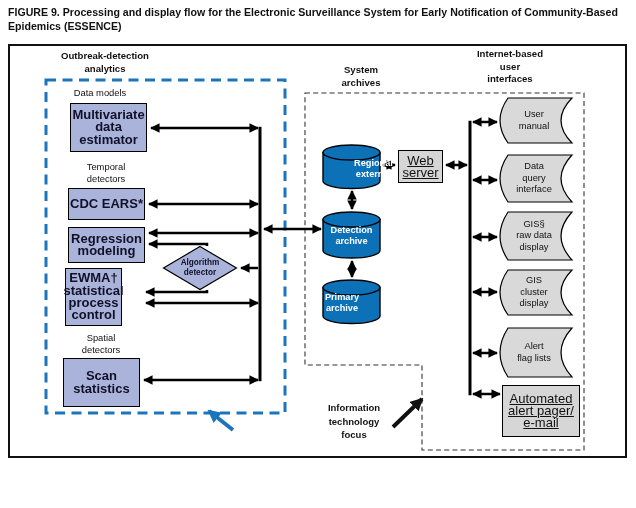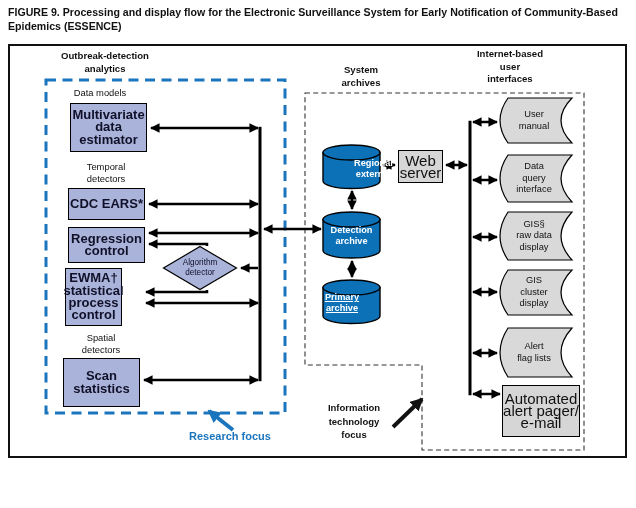--- a/index.html
+++ b/index.html
@@ -22,33 +22,33 @@
   .seclbl{font-size:9.6px;font-weight:bold;line-height:12.5px;color:#111;}
   .grplbl{font-size:9.4px;font-weight:normal;line-height:12.2px;color:#111;}
   .nodebox{
     background:#aab3da;border:1.2px solid #000;box-sizing:border-box;
     display:flex;align-items:center;justify-content:center;
     font-size:13px;font-weight:bold;line-height:12.3px;color:#101028;
   }
   .graybox{
     background:#d6d6d6;border:1.2px solid #000;box-sizing:border-box;
     display:flex;align-items:center;justify-content:center;
-    font-size:15px;line-height:11.8px;color:#111;
+    font-size:13px;line-height:11.8px;color:#111;text-decoration:underline;
   }
   .cyltxt{
     display:flex;align-items:center;justify-content:center;
     font-size:9.2px;font-weight:bold;line-height:11px;color:#fff;
   }
   .shapetxt{
     display:flex;align-items:center;justify-content:center;
     font-size:9.3px;line-height:11.5px;color:#111;
   }
   .diatxt{
     display:flex;align-items:center;justify-content:center;
-    font-size:8.2px;font-weight:normal;line-height:9.6px;color:#101028;
+    font-size:8.2px;font-weight:bold;line-height:9.6px;color:#101028;
   }
   .research{font-size:11px;font-weight:bold;color:#1b75bc;text-align:center;}
   .itfocus{font-size:9.5px;font-weight:bold;line-height:13.5px;color:#111;}
   .fnblock{left:9px;top:461px;width:400px;}
   .fn{font-size:9.3px;line-height:12.6px;color:#111;}
   .fn sup{font-size:7.5px;line-height:0;}
 </style>
 </head>
 <body>
 
@@ -70,21 +70,21 @@
   <div class="abs lbl grplbl" style="left:51px;top:161px;width:110px;">Temporal
 detectors</div>
   <div class="abs lbl grplbl" style="left:46px;top:332px;width:110px;">Spatial
 detectors</div>
 
   <div class="abs nodebox lbl" style="left:70px;top:103px;width:77px;height:49px;">Multivariate
 data
 estimator</div>
   <div class="abs nodebox lbl" style="left:68px;top:188px;width:77px;height:32px;">CDC EARS*</div>
   <div class="abs nodebox lbl" style="left:68px;top:227px;width:77px;height:36px;">Regression
-control</div>
+modeling</div>
   <div class="abs nodebox lbl" style="left:65px;top:268px;width:57px;height:58px;">EWMA†
 statistical
 process
 control</div>
   <div class="abs nodebox lbl" style="left:63px;top:358px;width:77px;height:49px;">Scan
 statistics</div>
 
   <div class="abs graybox lbl" style="left:398px;top:150px;width:45px;height:33px;">Web
 server</div>
 
@@ -158,39 +158,38 @@
     <path d="M508 328 H572 Q550 352.5 572 377 H508 Q492 352.5 508 328 Z" fill="#d9d9d9" stroke="#000" stroke-width="1.2"></path>
 
     <line x1="233" y1="430" x2="209" y2="411" stroke="#1b75bc" stroke-width="4" marker-end="url(#mBlue)"></line>
     <line x1="393" y1="427" x2="422" y2="399" stroke="#111" stroke-width="4" marker-end="url(#mBig)"></line>
   </svg>
 
   <div class="abs cyltxt lbl" style="left:323px;top:152px;width:57px;height:34px;margin-left:22px;">Regional
 external</div>
   <div class="abs cyltxt lbl" style="left:323px;top:219px;width:57px;height:34px;">Detection
 archive</div>
-  <div class="abs cyltxt lbl" style="left:323px;top:287px;width:38px;height:32px;text-decoration:underline;">Primary
+  <div class="abs cyltxt lbl" style="left:323px;top:287px;width:38px;height:32px;">Primary
 archive</div>
 
   <div class="abs diatxt lbl" style="left:163px;top:247px;width:74px;height:42px;">Algorithm
 detector</div>
 
   <div class="abs shapetxt lbl" style="left:502px;top:98px;width:64px;height:45px;">User
 manual</div>
   <div class="abs shapetxt lbl" style="left:502px;top:155px;width:64px;height:47px;">Data
 query
 interface</div>
   <div class="abs shapetxt lbl" style="left:502px;top:212px;width:64px;height:48px;">GIS§
 raw data
 display</div>
   <div class="abs shapetxt lbl" style="left:502px;top:270px;width:64px;height:45px;">GIS
 cluster
 display</div>
   <div class="abs shapetxt lbl" style="left:502px;top:328px;width:64px;height:49px;">Alert
 flag lists</div>
 
-  <div class="abs research lbl" style="left:160px;top:430px;width:140px;">Research focus</div>
   <div class="abs itfocus lbl" style="left:308px;top:401px;width:92px;">Information
 technology
 focus</div>
 
 
 </div>
 
 </body></html>

